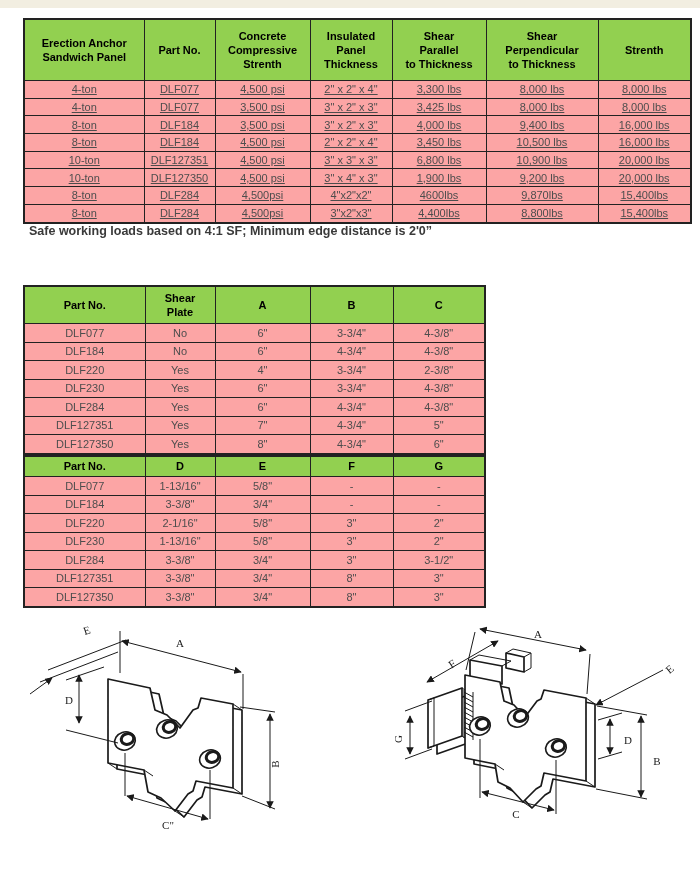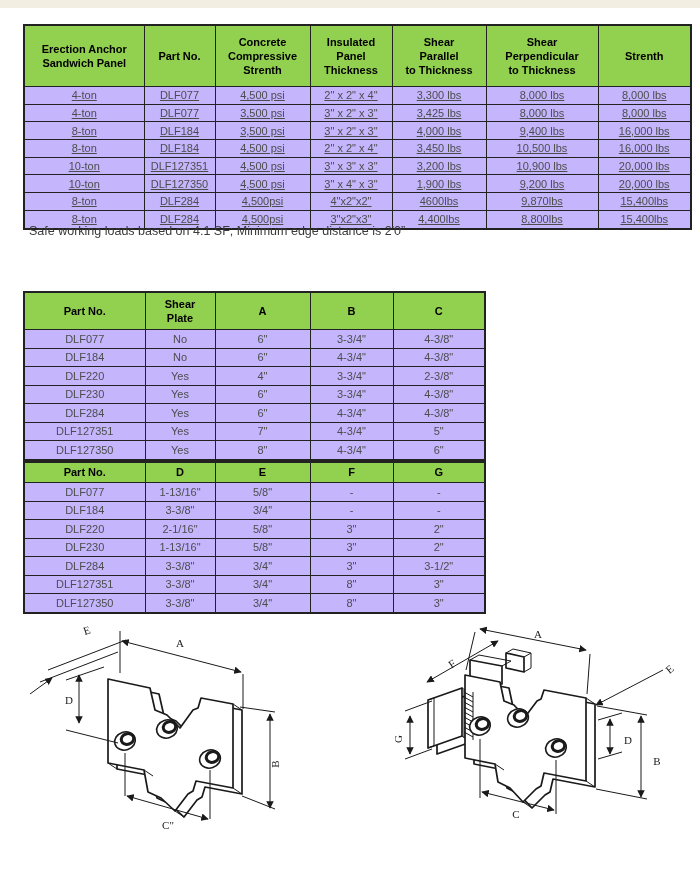--- a/index.html
+++ b/index.html
@@ -1,41 +1,41 @@
 <!DOCTYPE html>
 <html><head>
 <meta charset="utf-8">
 <style>
   html,body{margin:0;padding:0;}
   body{
     width:700px;height:869px;position:relative;background:#ffffff;
     font-family:"Liberation Sans",sans-serif;overflow:hidden;
   }
   .top-strip{position:absolute;left:0;top:0;width:700px;height:8px;background:#f2eee1;}
-  table{border-collapse:collapse;table-layout:fixed;position:absolute;background:#c4b5fd;margin-top:6px;}
+  table{border-collapse:collapse;table-layout:fixed;position:absolute;background:#fca5a5;}
   table, th, td{border:1px solid #222;}
   table{border-width:2px;}
   th{
     background:#92d050;color:#000;font-weight:bold;font-size:11px;line-height:1.3;
     text-align:center;vertical-align:middle;white-space:pre-line;padding:2px 1px;
   }
   td{
     color:#4d4d4d;font-size:11px;text-align:center;vertical-align:middle;
     padding:0 2px;height:17.5px;white-space:nowrap;overflow:hidden;
   }
   #load-table{left:23px;top:18px;width:667px;}
   #load-table th{height:56px;}
   #load-table td{height:16.7px;text-decoration:underline;}
   #dims-table-abc{left:23px;top:285px;width:461px;}
   #dims-table-abc th{height:32px;}
   #dims-table-defg{left:23px;top:455px;width:461px;}
   #dims-table-defg th{height:15px;}
   .notes{
     position:absolute;left:29px;top:224px;width:640px;
-    font-weight:normal;color:#3a3a3a;font-size:12.5px;line-height:14.5px;
+    font-weight:bold;color:#3a3a3a;font-size:12.5px;line-height:14.5px;
   }
   .diagram{position:absolute;}
   #diagram-left{left:28px;top:618px;}
   #diagram-right{left:348px;top:606px;}
   .dim-label{font-family:"Liberation Serif",serif;font-size:11px;fill:#1a1a1a;}
   .outline{fill:#ffffff;stroke:#1a1a1a;stroke-width:1.7;stroke-linejoin:round;}
   .thin{fill:none;stroke:#1a1a1a;stroke-width:1;}
   .dim{fill:none;stroke:#1a1a1a;stroke-width:1;}
 </style>
 </head>
@@ -108,21 +108,21 @@
         <td>2" x 2" x 4"</td>
         <td>3,450 lbs</td>
         <td>10,500 lbs</td>
         <td>16,000 lbs</td>
       </tr>
       <tr>
         <td>10-ton</td>
         <td>DLF127351</td>
         <td>4,500 psi</td>
         <td>3" x 3" x 3"</td>
-        <td>3,200 lbs</td>
+        <td>6,800 lbs</td>
         <td>10,900 lbs</td>
         <td>20,000 lbs</td>
       </tr>
       <tr>
         <td>10-ton</td>
         <td>DLF127350</td>
         <td>4,500 psi</td>
         <td>3" x 4" x 3"</td>
         <td>1,900 lbs</td>
         <td>9,200 lbs</td>

